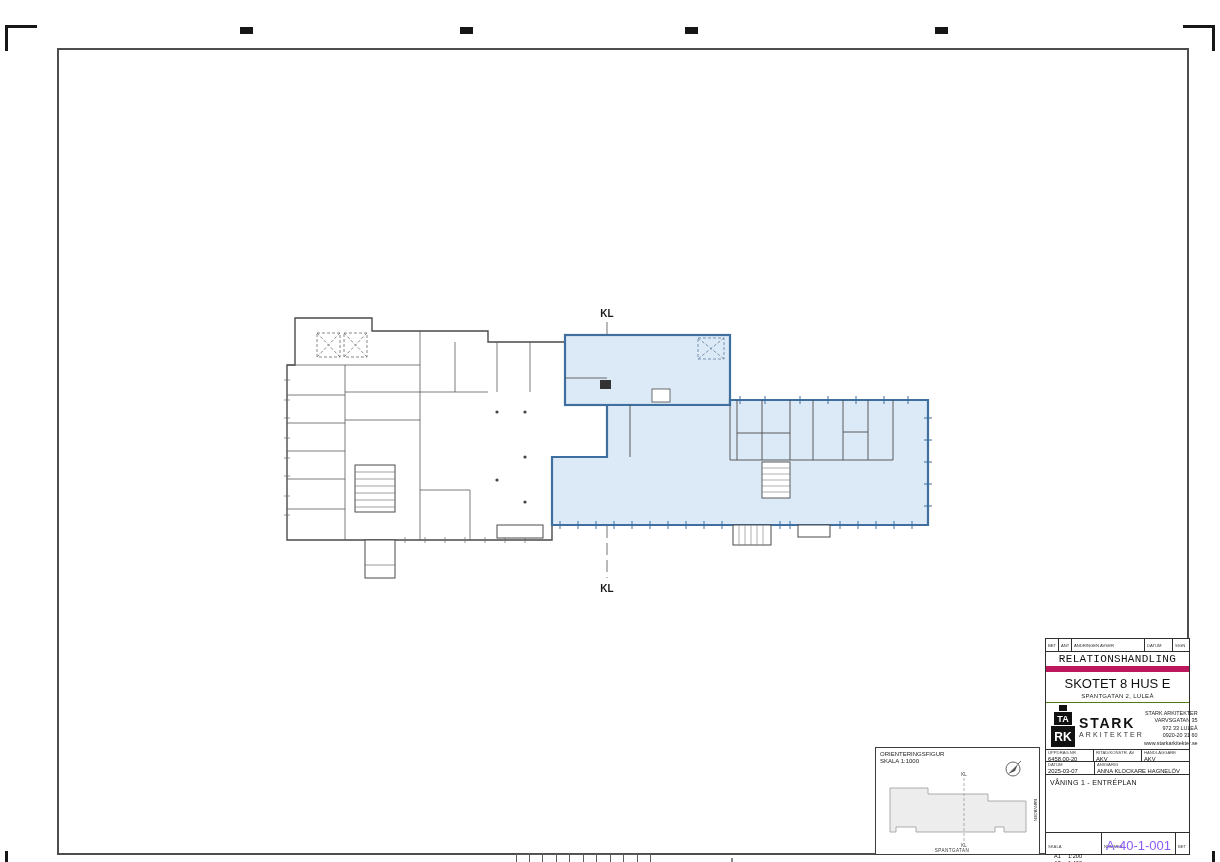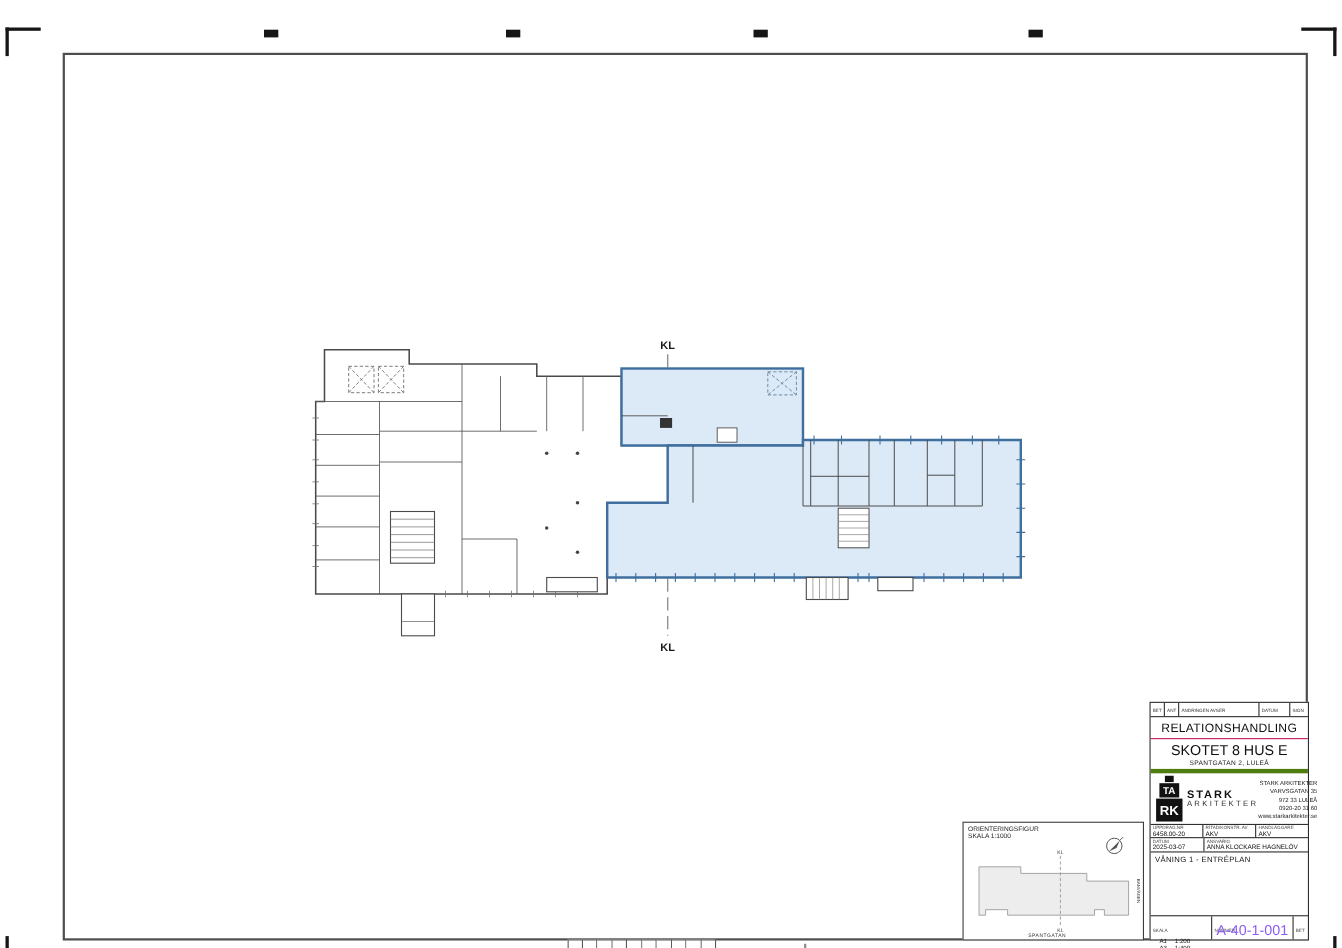--- a/index.html
+++ b/index.html
@@ -25,33 +25,33 @@
 
   
   .orientbox{position:absolute;left:875px;top:727px;width:165px;height:108px;border:1px solid #3d3d3d;background:#fff;}
   .orient-title{position:absolute;left:4px;top:3px;font-size:6px;line-height:7px;color:#222;}
 
   
   .titleblock{position:absolute;left:1045px;top:618px;width:145px;height:217px;border:1px solid #2e2e2e;background:#fff;display:flex;flex-direction:column;}
   .tb-rev{height:13px;display:flex;border-bottom:1px solid #2e2e2e;font-size:4.2px;color:#333;align-items:center;}
   .tb-rev span{border-right:1px solid #2e2e2e;height:100%;display:flex;align-items:center;padding-left:2px;}
   .tb-rev .w13{width:13px;} .tb-rev .w28{width:28px;} .tb-rev .grow{flex:1;} .tb-rev .last{border-right:none;width:16px;}
-  .tb-doctype{height:20px;border-bottom:1px solid #be185d;display:flex;align-items:center;justify-content:center;
-    font-size:11px;letter-spacing:.3px;color:#111;}
-  .tb-project{height:31px;border-bottom:4px solid #4d7c0f;display:flex;flex-direction:column;align-items:center;justify-content:center;gap:2px;}
+  .tb-doctype{height:20px;border-bottom:6px solid #be185d;display:flex;align-items:center;justify-content:center;
+    font-size:11px;letter-spacing:.3px;color:#111;font-family:Liberation Mono, monospace;}
+  .tb-project{height:31px;border-bottom:1px solid #4d7c0f;display:flex;flex-direction:column;align-items:center;justify-content:center;gap:2px;}
   .tb-project-name{font-size:13px;color:#111;}
   .tb-project-addr{font-size:6px;color:#222;letter-spacing:.3px;}
   .tb-np3{height:37px;border-bottom:1px solid #2e2e2e;display:flex;align-items:center;justify-content:center;gap:4px;}
   .np3-logo{font-size:23px;font-weight:bold;letter-spacing:-1.5px;color:#76232f;font-style:italic;line-height:23px;}
   .np3-side{display:flex;flex-direction:column;line-height:6px;margin-top:2px;}
   .np3-side1{font-size:5.5px;font-weight:bold;color:#76232f;}
   .np3-side2{font-size:5px;color:#8a5a5f;}
   .tb-stark{height:47px;border-bottom:1px solid #2e2e2e;display:flex;align-items:flex-end;justify-content:space-between;padding:2px 4px;}
   .stark-left{display:flex;align-items:center;gap:3px;}
-  .stark-name1{font-size:10px;font-weight:bold;letter-spacing:1.8px;color:#111;}
+  .stark-name1{font-size:14px;font-weight:bold;letter-spacing:1.8px;color:#111;}
   .stark-name2{font-size:7px;letter-spacing:2.1px;color:#333;}
   .stark-addr{text-align:right;font-size:5.4px;line-height:7.4px;color:#222;}
   .tb-fields{border-bottom:1px solid #2e2e2e;}
   .fr{display:flex;height:12px;border-bottom:1px solid #2e2e2e;}
   .fr:last-child{border-bottom:none;}
   .fc{flex:1;border-right:1px solid #2e2e2e;display:flex;flex-direction:column;padding:1px 0 0 2px;overflow:hidden;}
   .fc.last{border-right:none;} .fc.wide{flex:2;}
   .fl{font-size:4.2px;color:#444;line-height:4.5px;white-space:nowrap;}
   .fv{font-size:5.8px;color:#111;line-height:6.5px;white-space:nowrap;}
   .tb-title{flex:1;border-bottom:1px solid #2e2e2e;padding:4px 4px;font-size:7px;letter-spacing:.3px;color:#111;}

